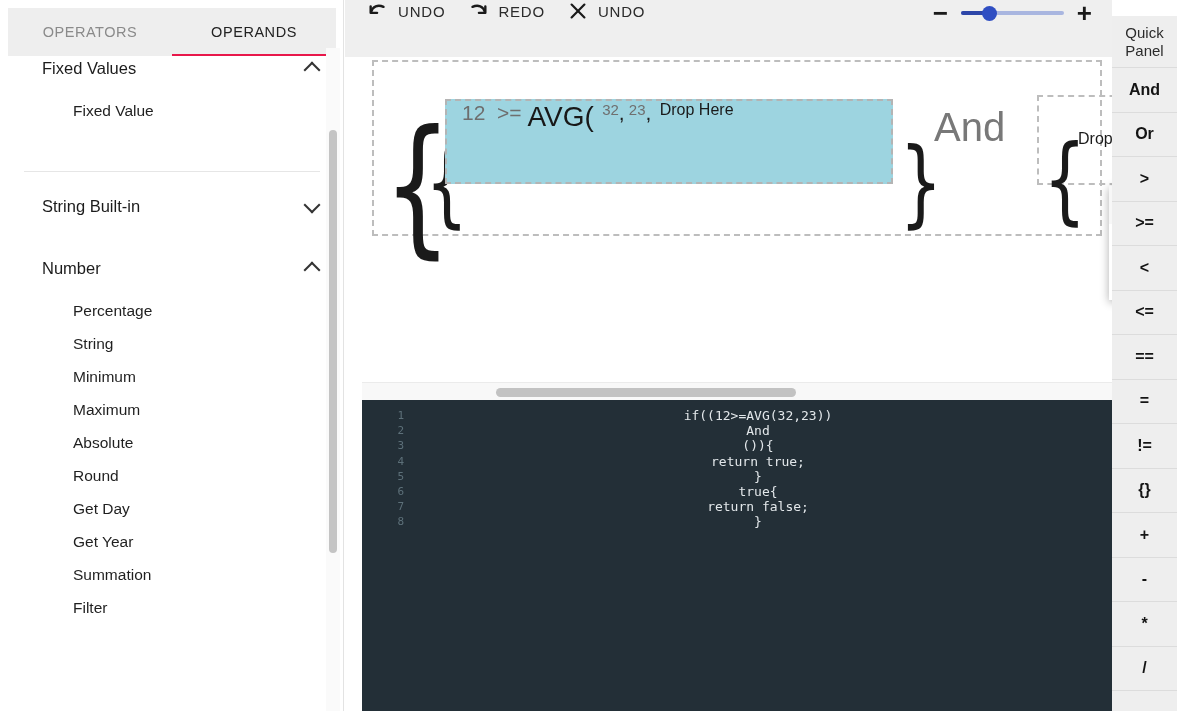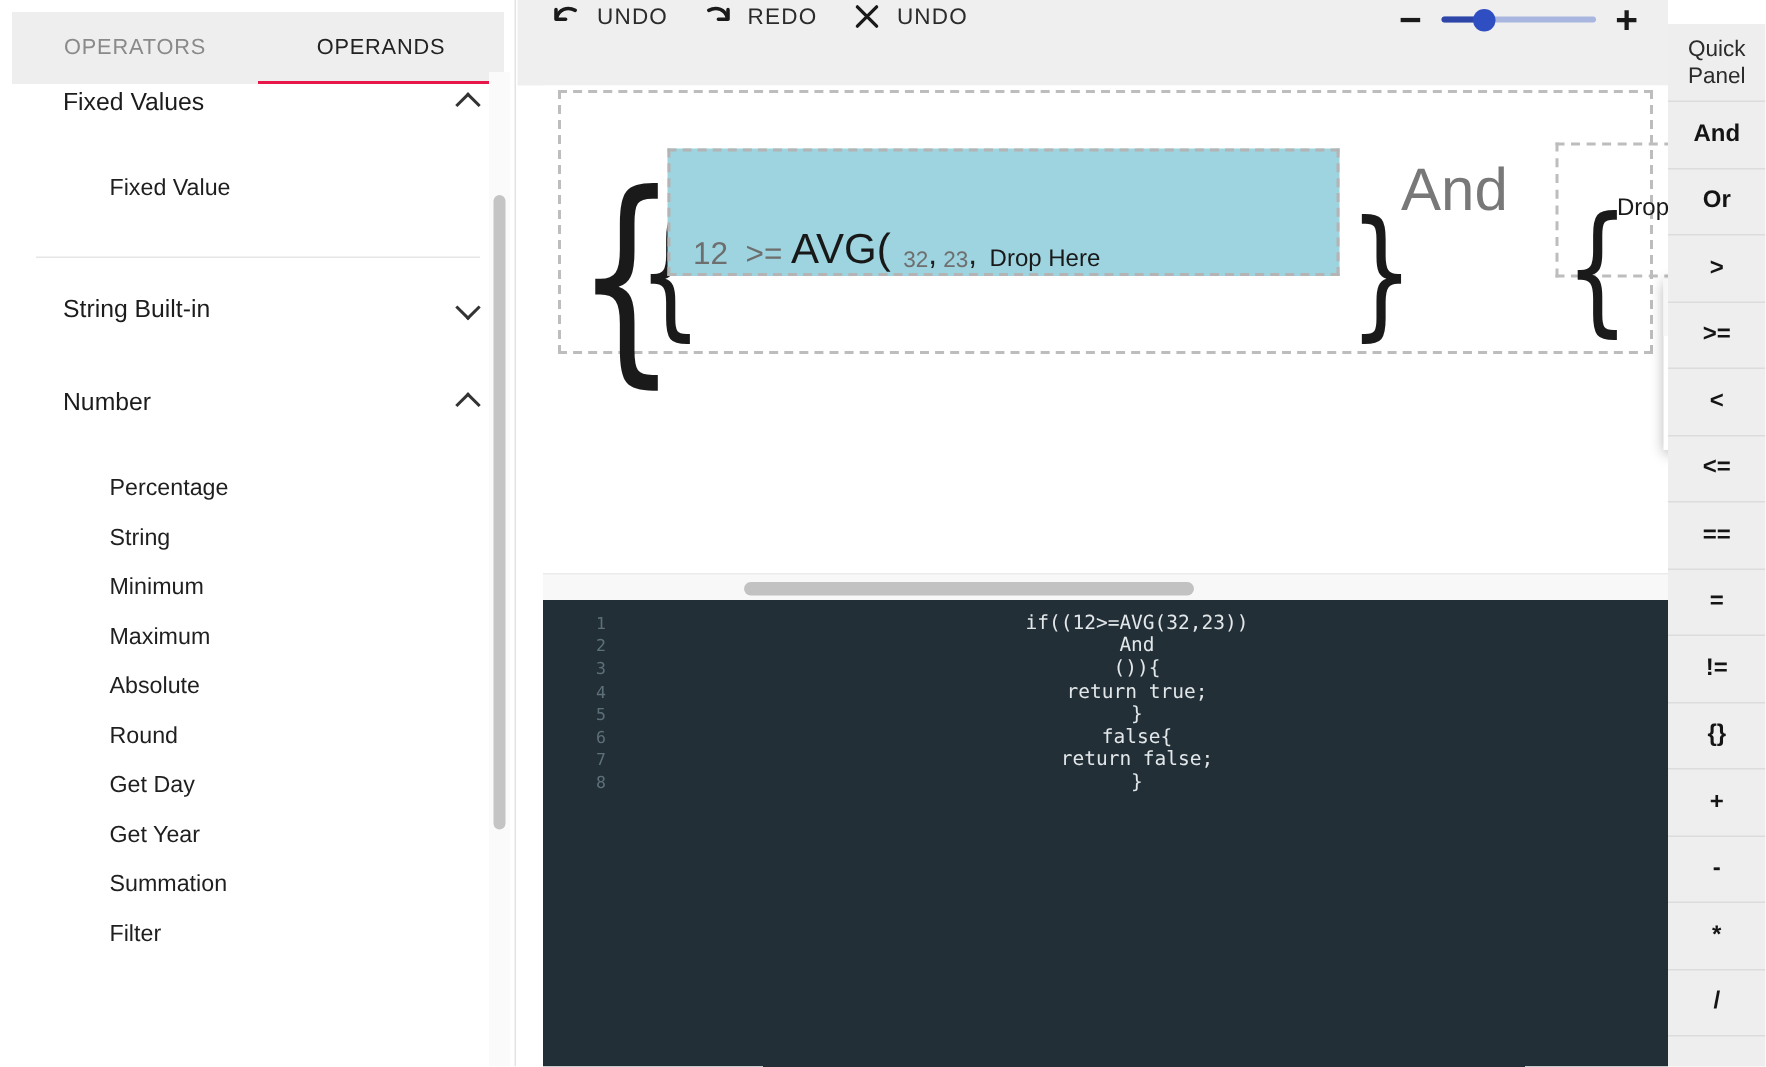--- a/index.html
+++ b/index.html
@@ -59,21 +59,21 @@
     border-left: 2px solid #333; border-top: 2px solid #333;
     transform: rotate(45deg);
   }
   .chev.down::before {
     top: 1px;
     transform: rotate(225deg);
   }
   .leaf-item {
     padding: 0 0 0 73px;
     height: 33px;
-    display: flex; align-items: flex-end;
+    display: flex; align-items: flex-start;
     font-size: 15.5px; color: #1f1f1f;
     cursor: pointer;
   }
   .sep { height: 1px; background: #e6e6e6; margin: 14px 24px 14px 24px; }
   .spacer-sm { height: 14px; }
   .spacer-md { height: 22px; }
 
   #sidebar-vscroll {
     position: absolute; right: 3px; top: 48px;
     width: 14px; height: 663px;
@@ -151,21 +151,21 @@
   }
   #inner-brace-r {
     position: absolute; left: 529px; top: 79px;
     font-size: 94px; transform: scaleX(-.72);
   }
   #expr-group {
     position: absolute; left: 83px; top: 42px;
     width: 448px; height: 85px;
     background: #9dd4e0;
     border: 2px dashed #b4b4b4;
-    display: flex; align-items: flex-end;
+    display: flex; align-items: flex-start;
     padding-left: 15px;
     gap: 0;
   }
   .tok { white-space: pre; }
   .tok-num   { font-size: 21px; color: #6e6e6e; }
   .tok-op    { font-size: 21px; color: #6e6e6e; }
   .tok-fn    { font-size: 28px; color: #181818; }
   .tok-arg   { font-size: 15px; color: #6f6f6f; }
   .tok-comma { font-size: 21px; color: #1c1c1c; }
   .tok-drop  { font-size: 16px; color: #1a1a1a; }
@@ -437,21 +437,21 @@
       <div class="lineno">6</div>
       <div class="lineno">7</div>
       <div class="lineno">8</div>
     </div>
     <div id="code-body">
       <div class="codeline">if((12&gt;=AVG(32,23))</div>
       <div class="codeline">And</div>
       <div class="codeline">()){</div>
       <div class="codeline">return true;</div>
       <div class="codeline">}</div>
-      <div class="codeline">false{</div>
+      <div class="codeline">true{</div>
       <div class="codeline">return false;</div>
       <div class="codeline">}</div>
     </div>
   </div>
 
   <div id="quick-panel">
     <div id="qp-title">
       <span>Quick</span>
       <span>Panel</span>
     </div>

